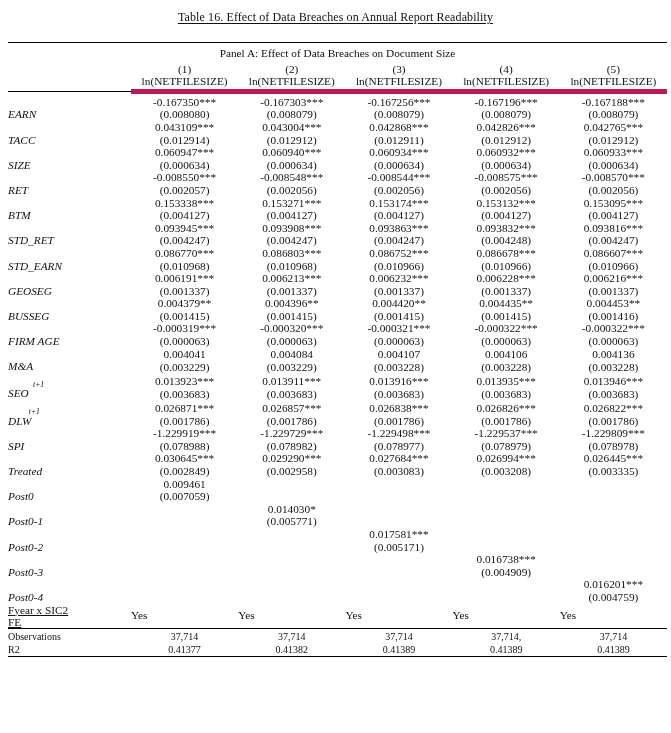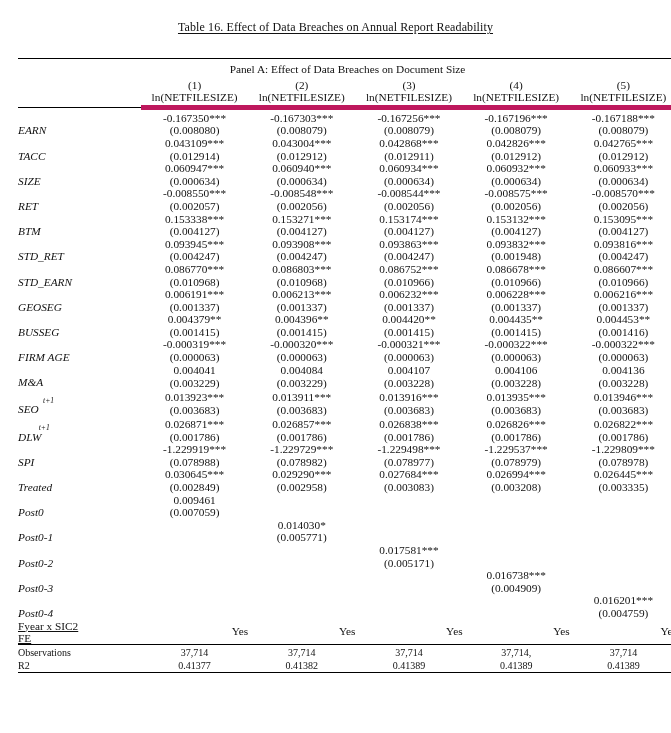--- a/index.html
+++ b/index.html
@@ -13,37 +13,37 @@
     height: 733px;
     font-family: "Liberation Serif", "DejaVu Serif", serif;
     color: #111111;
     overflow: hidden;
   }
   .page {
     width: 671px;
     height: 733px;
     position: relative;
     box-sizing: border-box;
-    padding: 12px;
+    padding: 2px;
   }
   .title {
     text-align: center;
     font-size: 12px;
     padding-top: 8px;
     padding-bottom: 9px;
     letter-spacing: 0.1px;
   }
   .title span {
     text-decoration: underline;
     text-underline-offset: 2px;
   }
   table.tbl {
     border-collapse: collapse;
     width: 659px;
-    margin: 14px 6px;
+    margin: 8px 6px;
     table-layout: fixed;
     font-size: 11.3px;
   }
   col.lbl  { width: 123px; }
   col.dat  { width: 107.2px; }
 
   .tbl td {
     padding: 0;
     vertical-align: middle;
     line-height: 12.6px;
@@ -89,21 +89,21 @@
   }
   .val {
     text-align: center;
     white-space: nowrap;
   }
   .coef td, .se td {
     font-size: 11.3px;
   }
   .se .lbl-cell { vertical-align: middle; font-style: italic; }
   .fe-row td { font-size: 11.3px; }
-  .fe-row .val { text-align: right; }
+  .fe-row .val { text-align: left; }
   .stat td { font-size: 10px; }
   sub {
     font-size: 7.6px;
     vertical-align: baseline;
     position: relative;
     top: 17px;
   }
   .fe-wrap {
     line-height: 12.2px;
     text-decoration: underline;
@@ -240,21 +240,21 @@
           <td class="val">0.093908***</td>
           <td class="val">0.093863***</td>
           <td class="val">0.093832***</td>
           <td class="val">0.093816***</td>
         </tr>
         <tr class="se">
           <td class="lbl-cell">STD_RET</td>
           <td class="val">(0.004247)</td>
           <td class="val">(0.004247)</td>
           <td class="val">(0.004247)</td>
-          <td class="val">(0.001948)</td>
+          <td class="val">(0.004248)</td>
           <td class="val">(0.004247)</td>
         </tr>
         <tr class="coef">
           <td class="lbl-cell"></td>
           <td class="val">0.086770***</td>
           <td class="val">0.086803***</td>
           <td class="val">0.086752***</td>
           <td class="val">0.086678***</td>
           <td class="val">0.086607***</td>
         </tr>

